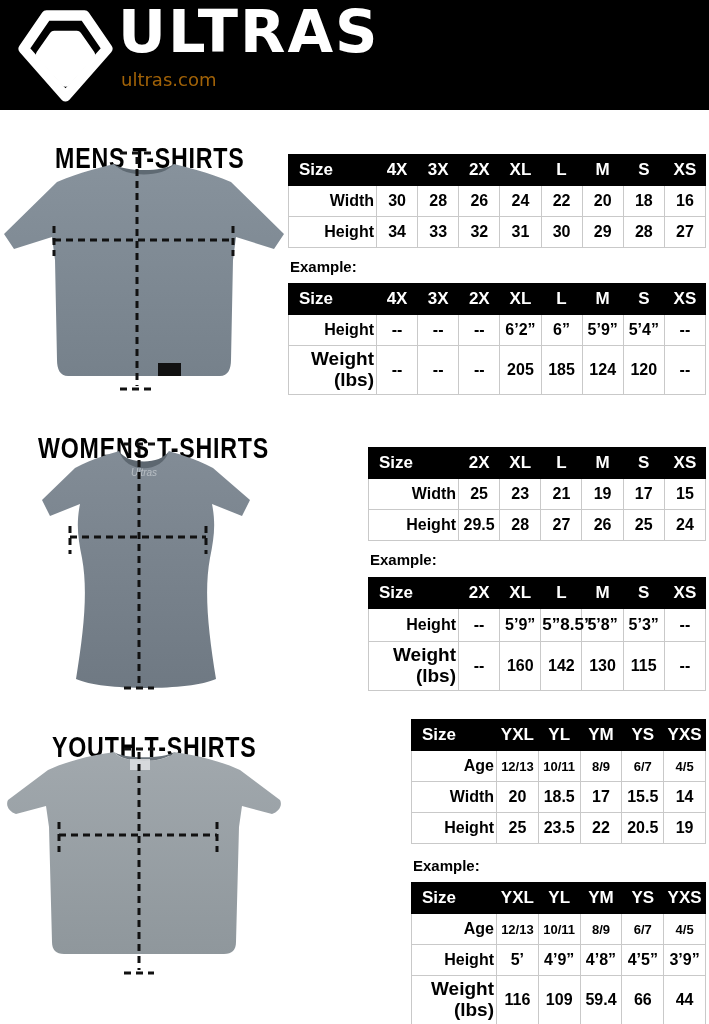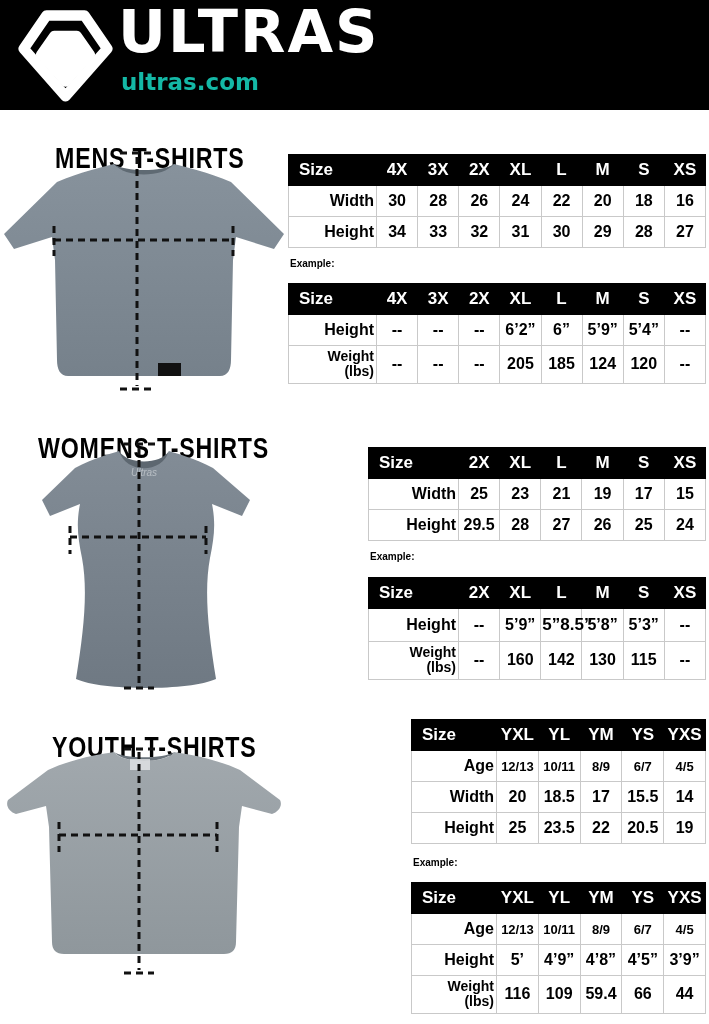--- a/index.html
+++ b/index.html
@@ -4,22 +4,22 @@
 <style>
   html,body{margin:0;padding:0;background:#e9e9e9;}
   .page{position:relative;width:709px;height:1024px;margin:0 auto;background:#ffffff;
         overflow:hidden;font-family:"Liberation Sans",sans-serif;color:#000;}
 
   
   .topbar{position:absolute;left:0;top:0;width:709px;height:110px;background:#000;}
   .logo{position:absolute;left:18px;top:7px;width:95px;height:95px;}
   .brand{position:absolute;left:118px;top:0px;font-family:"DejaVu Sans",sans-serif;
          font-size:59px;font-weight:bold;letter-spacing:2px;color:#fff;line-height:110%;}
-  .domain{position:absolute;left:121px;top:69px;font-size:23px;color:#14b8a6;
-          font-family:"DejaVu Sans",sans-serif;font-weight:bold;}
+  .domain{position:absolute;left:121px;top:69px;font-size:18px;color:#a16207;
+          font-family:"DejaVu Sans",sans-serif;}
 
   
   .section-title{position:absolute;font-size:29px;font-weight:bold;letter-spacing:1px;
         transform:scaleX(.8);transform-origin:left center;white-space:nowrap;
         font-family:"Liberation Sans",sans-serif;}
   #title-mens{left:55px;top:118px;}
   #title-womens{left:38px;top:408px;}
   #title-youth{left:52px;top:707px;}
 
   
@@ -43,23 +43,23 @@
   #youth-size col.label-col,#youth-example col.label-col{width:85px;}
 
   .tbl thead th{background:#000;color:#fff;font-weight:bold;font-size:17px;
        padding:5px 1px;text-align:center;border:1px solid #000;}
   .tbl thead th:first-child{text-align:left;padding-left:10px;}
   .tbl tbody th,.tbl tbody td{border:1px solid #c9c9c9;}
   .tbl tbody th{text-align:right;padding:6px 2px 6px 10px;font-size:16px;font-weight:bold;}
   .tbl tbody td{text-align:center;font-weight:bold;font-size:16px;padding:6px 1px;}
   .tbl tbody td.sm{font-size:17px;}
   .tbl tbody tr.sm-row td{font-size:13px;margin-top:16px;}
-  .tbl tbody th.sm-label{font-size:14px;line-height:1.1;padding-top:3px;padding-bottom:3px;}
-
-  .example-label{position:absolute;font-size:10px;font-weight:bold;}
+  .tbl tbody th.sm-label{font-size:19px;line-height:1.1;padding-top:3px;padding-bottom:3px;}
+
+  .example-label{position:absolute;font-size:15px;font-weight:bold;}
   #ex-mens{left:290px;top:258px;}
   #ex-womens{left:370px;top:551px;}
   #ex-youth{left:413px;top:857px;}
 </style>
 </head>
 <body>
 
 <div class="page">
 
   <div class="topbar">

